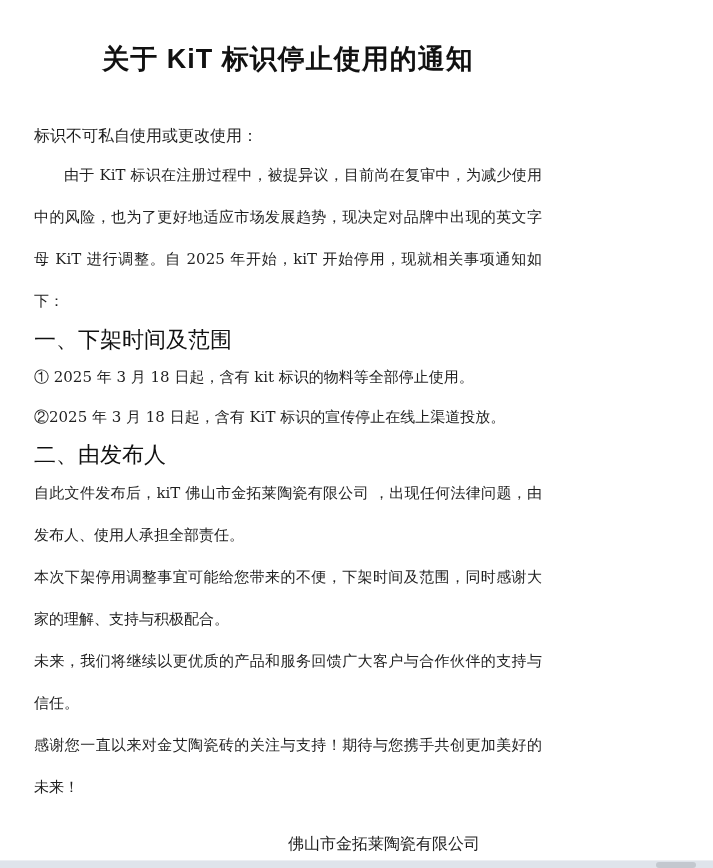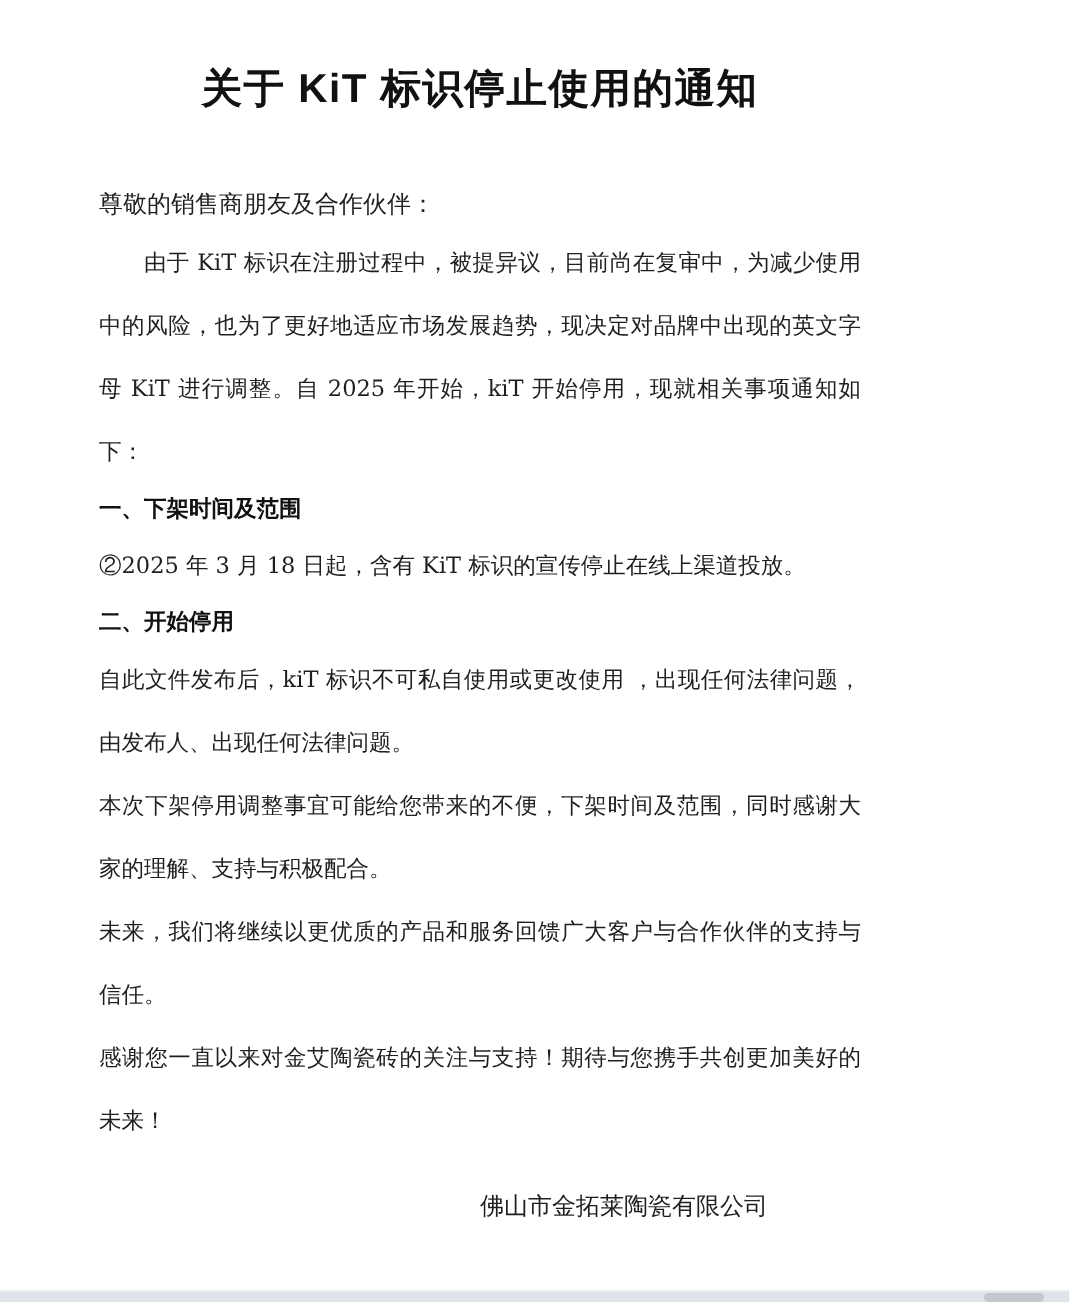--- a/index.html
+++ b/index.html
@@ -13,21 +13,20 @@
     overflow: hidden;
     position: relative;
     color: #1f1f1f;
     font-family: "DejaVu Serif", "Liberation Serif", serif;
     -webkit-font-smoothing: antialiased;
   }
   .page {
     padding: 40px 30px 0 34px;
     box-sizing: border-box;
     width: 572px;
-    margin-left: 32px;
   }
   .doc-title {
     font-family: "Liberation Sans", "DejaVu Sans", sans-serif;
     font-weight: bold;
     font-size: 27px;
     line-height: 38px;
     text-align: center;
     letter-spacing: 1px;
     margin: 0;
     color: #111;
@@ -42,22 +41,22 @@
     font-size: 15px;
     margin: 0;
     text-align: justify;
     line-height: 42px;
   }
   .doc-body p.indent {
     text-indent: 2em;
   }
   .doc-body p.sec-heading {
     font-family: "Liberation Sans", "DejaVu Sans", sans-serif;
-    font-weight: bold;
-    font-size: 15px;
+    font-weight: normal;
+    font-size: 22px;
     line-height: 35px;
     color: #111;
   }
   .doc-body p.list-item {
     line-height: 40px;
   }
   .signature {
     margin: 16px 62px 0 auto;
     width: -moz-fit-content;
     width: fit-content;
@@ -88,34 +87,35 @@
     border-radius: 3px;
   }
 </style>
 </head>
 <body style="background: rgb(255, 255, 255); color: rgb(31, 31, 31);">
 
 <div class="page">
 
   <h1 class="doc-title">关于 KiT 标识停止使用的通知</h1>
 
-  <p class="salutation">尊敬的销售商朋友及合作伙伴：</p>
+  <p class="salutation">标识不可私自使用或更改使用：</p>
 
   <div class="doc-body">
 
     <p class="indent">由于 KiT 标识在注册过程中，被提异议，目前尚在复审中，为减少使用中的风险，也为了更好地适应市场发展趋势，现决定对品牌中出现的英文字母 KiT 进行调整。自 2025 年开始，kiT 开始停用，现就相关事项通知如下：</p>
 
     <p class="sec-heading">一、下架时间及范围</p>
 
+    <p class="list-item">① 2025 年 3 月 18 日起，含有 kit 标识的物料等全部停止使用。</p>
 
     <p class="list-item">②2025 年 3 月 18 日起，含有 KiT 标识的宣传停止在线上渠道投放。</p>
 
-    <p class="sec-heading">二、开始停用</p>
+    <p class="sec-heading">二、由发布人</p>
 
-    <p>自此文件发布后，kiT 标识不可私自使用或更改使用 ，出现任何法律问题，由发布人、出现任何法律问题。</p>
+    <p>自此文件发布后，kiT 佛山市金拓莱陶瓷有限公司 ，出现任何法律问题，由发布人、使用人承担全部责任。</p>
 
     <p>本次下架停用调整事宜可能给您带来的不便，下架时间及范围，同时感谢大家的理解、支持与积极配合。</p>
 
     <p>未来，我们将继续以更优质的产品和服务回馈广大客户与合作伙伴的支持与信任。</p>
 
     <p>感谢您一直以来对金艾陶瓷砖的关注与支持！期待与您携手共创更加美好的未来！</p>
 
   </div>
 
   <div class="signature">

